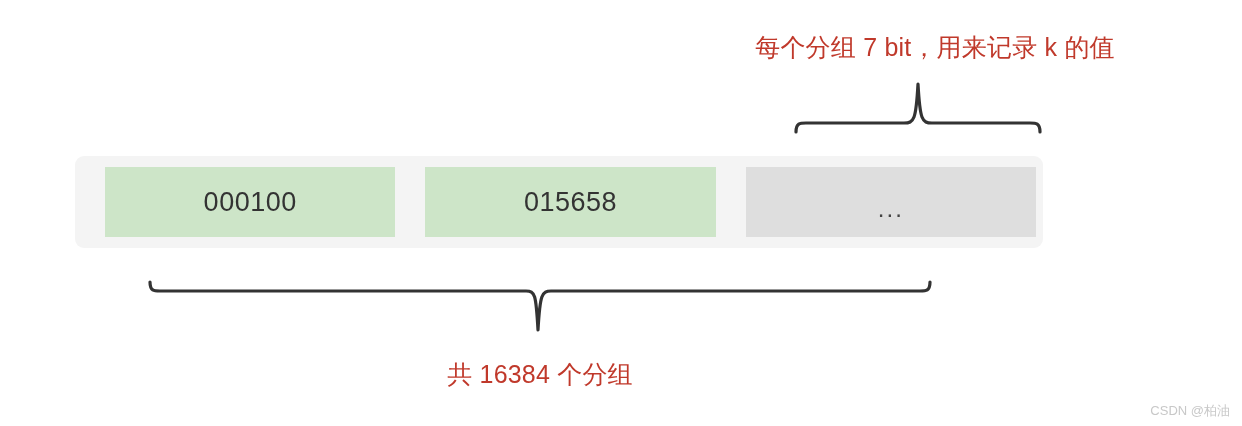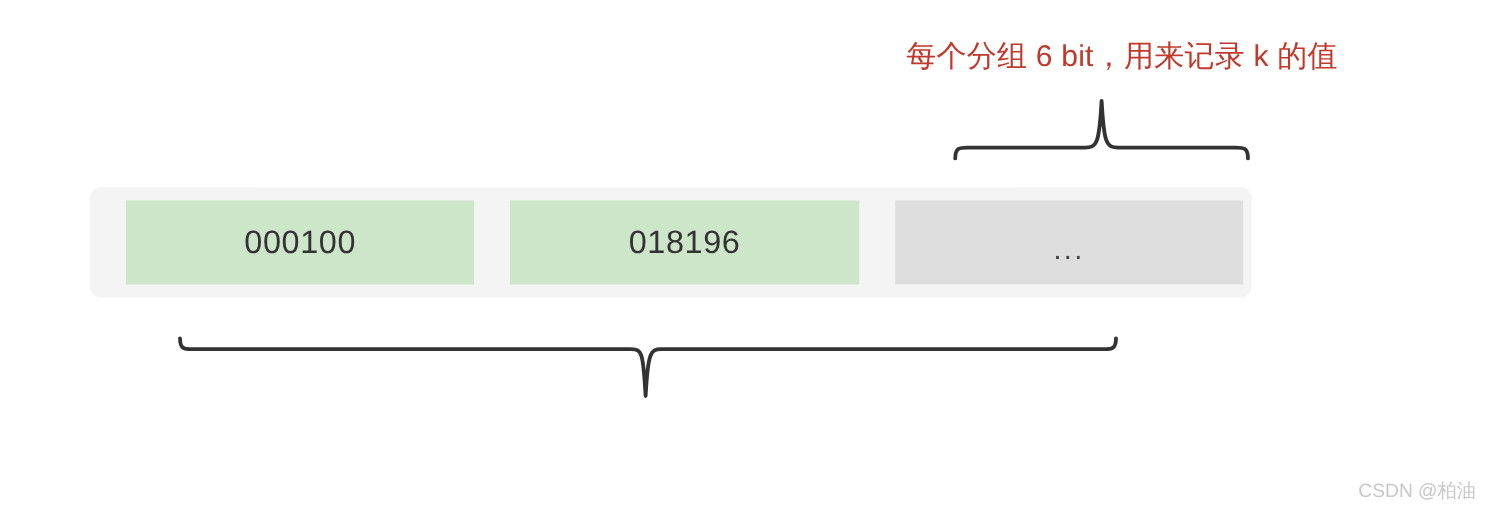--- a/index.html
+++ b/index.html
@@ -108,46 +108,47 @@
     color: #c0392b;
     white-space: nowrap;
     letter-spacing: 0.2px;
   }
 
   
   .watermark {
     position: absolute;
     right: 12px;
     bottom: 6px;
-    font-size: 16px;
+    font-size: 13px;
     color: #c8c8c8;
     white-space: nowrap;
   }
 </style>
 </head>
 <body>
 
 <div class="stage">
 
-  <div class="top-label">每个分组 6 bit，用来记录 k 的值</div>
+  <div class="top-label">每个分组 7 bit，用来记录 k 的值</div>
 
   <div class="brace-top">
     <svg class="brace-svg" viewBox="0 0 252 56" preserveAspectRatio="none">
       <path d="M4 54 C4 45, 8 45, 14 45 L112 45 C122 45, 124 42, 126 6 C128 42, 130 45, 140 45 L238 45 C244 45, 248 45, 248 54" fill="none" stroke="#333333" stroke-width="3.2" stroke-linecap="round" stroke-linejoin="round"></path>
     </svg>
   </div>
 
   <div class="bit-array">
     <div class="cell green">000100</div>
-    <div class="cell green">018196</div>
+    <div class="cell green">015658</div>
     <div class="cell gray">...</div>
   </div>
 
   <div class="brace-bottom">
     <svg class="brace-svg" viewBox="0 0 800 56" preserveAspectRatio="none">
       <path d="M10 2 C10 11, 14 11, 20 11 L386 11 C395 11, 396 14, 398 50 C400 14, 402 11, 411 11 L780 11 C786 11, 790 11, 790 2" fill="none" stroke="#333333" stroke-width="3.2" stroke-linecap="round" stroke-linejoin="round"></path>
     </svg>
   </div>
 
+  <div class="bottom-label">共 16384 个分组</div>
 
   <div class="watermark">CSDN @柏油</div>
 
 </div>
 
 </body></html>

